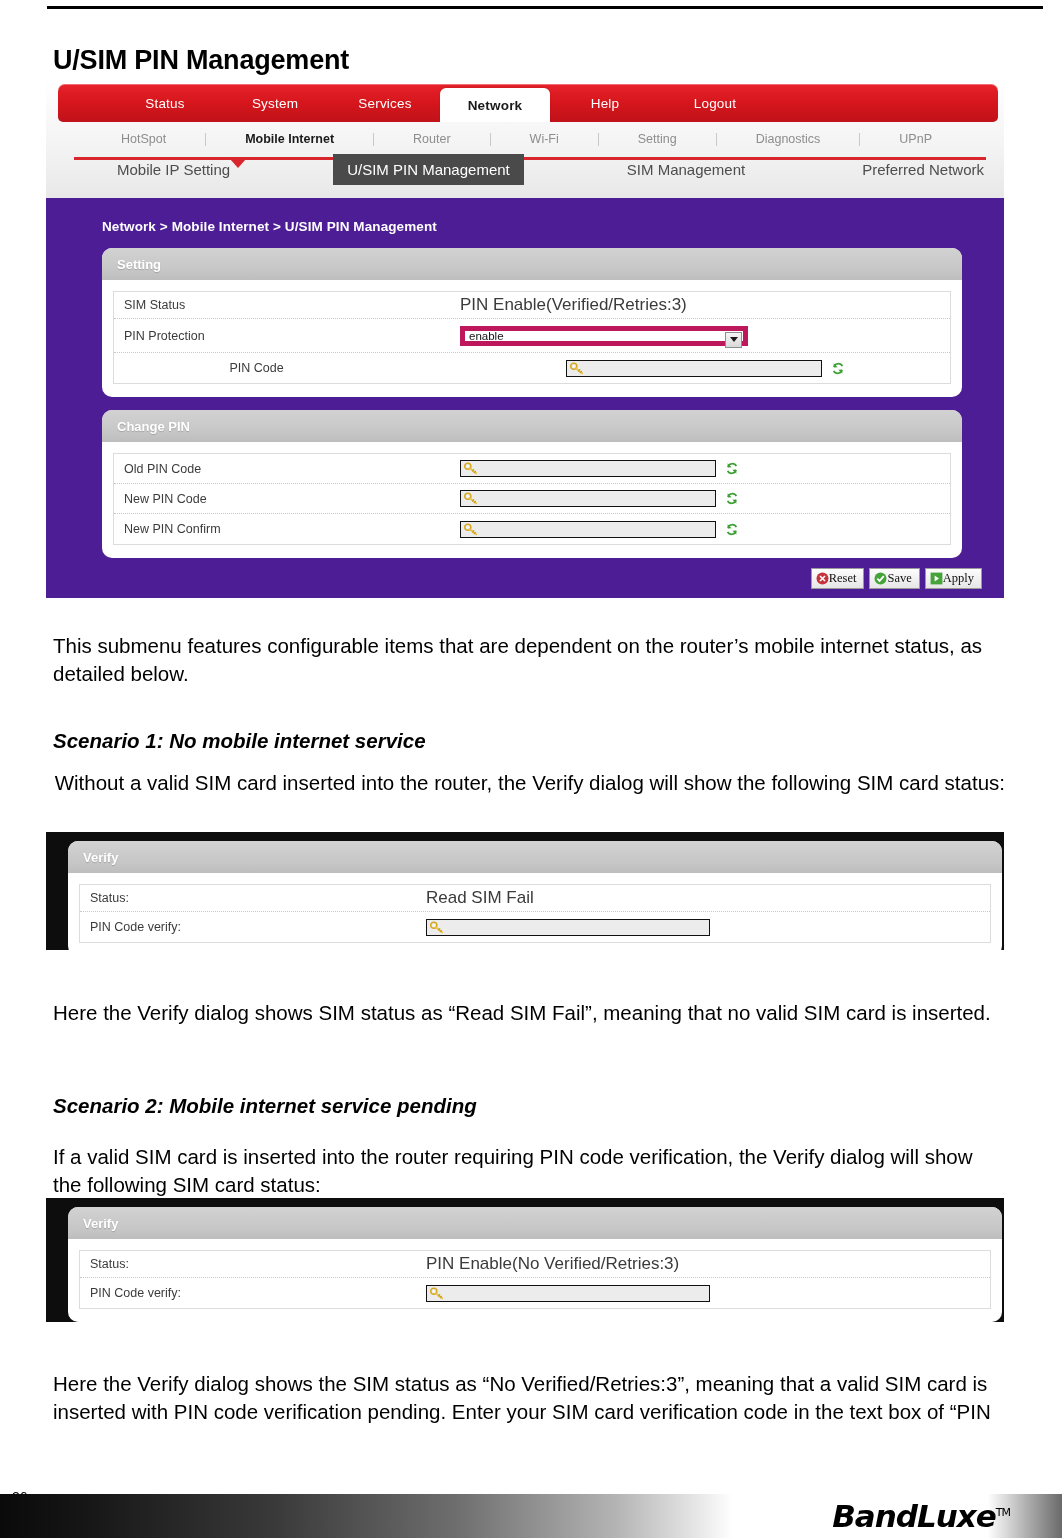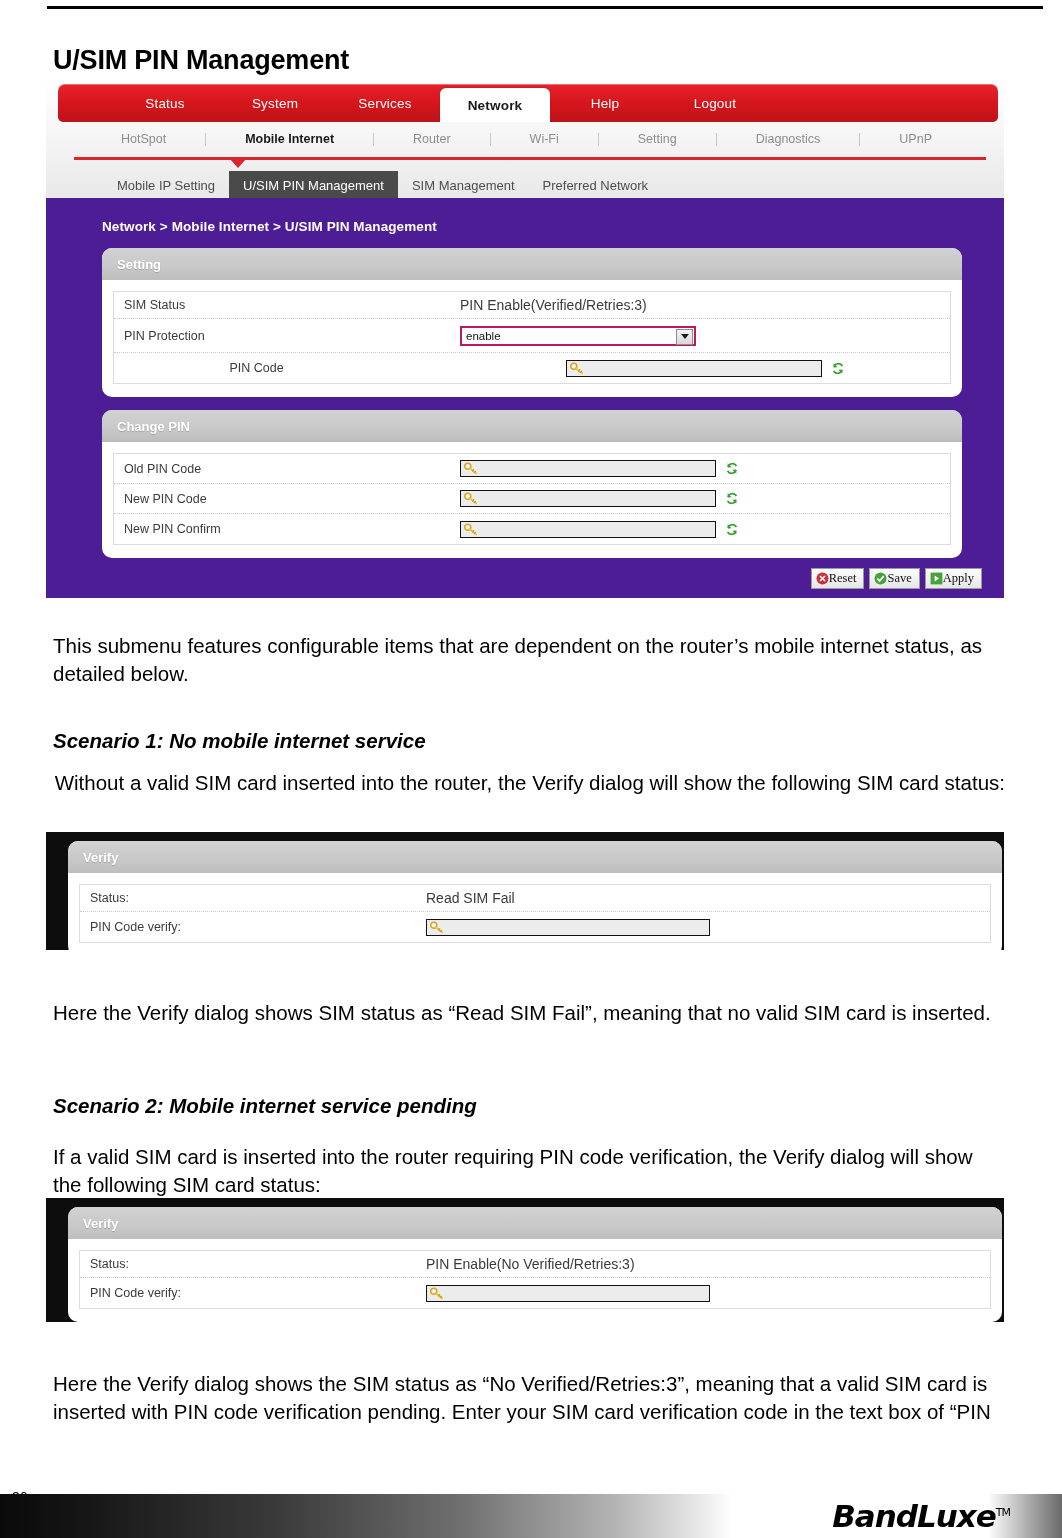--- a/index.html
+++ b/index.html
@@ -109,27 +109,28 @@
     position: absolute;
     left: 184px; top: 81px;
     width: 0; height: 0;
     border-left: 8px solid transparent;
     border-right: 8px solid transparent;
     border-top: 9px solid #d9252c;
   }
 
   .tabrow3 {
     position: absolute;
-    left: 12px; top: 92px;
+    left: 12px; top: 76px;
     width: 940px; height: 30px;
     display: flex;
     align-items: center;
     padding-left: 45px;
-    font-size: 13px;
+    font-size: 15px;
     color: #4d4d4d;
+    justify-content: space-between;
   }
   .tabrow3 .t3 {
     padding: 6px 14px;
     white-space: nowrap;
   }
   .tabrow3 .t3.active {
     background: #4a4a4a;
     color: #fff;
     padding: 7px 14px;
   }
@@ -180,21 +181,21 @@
     border-bottom: 1px dotted #c9c9c9;
     padding-left: 10px;
   }
   .frow:last-child { border-bottom: none; }
   .flabel {
     width: 336px;
     font-size: 12.5px;
     color: #3b3b3b;
   }
   .fval {
-    font-size: 14px;
+    font-size: 17px;
     color: #3b3b3b;
   }
 
   
   .keyinput {
     position: relative;
     width: 256px; height: 17px;
     background: #ececec;
     border: 1px solid #111;
     display: flex;
@@ -206,23 +207,23 @@
     flex: 0 0 auto;
   }
   .refresh-ic {
     width: 14px; height: 15px;
     margin-left: 9px;
     flex: 0 0 auto;
   }
 
   .selectbox {
     position: relative;
-    width: 236px; height: 20px;
+    width: 288px; height: 20px;
     background: #fff;
-    border: 2px solid #be185d;
+    border: 5px solid #be185d;
     display: flex;
     align-items: center;
     font-size: 11.5px;
     color: #111;
     padding-left: 4px;
   }
   .selectbox .arrowbtn {
     position: absolute;
     right: 1px; top: 1px;
     width: 17px; height: 16px;

